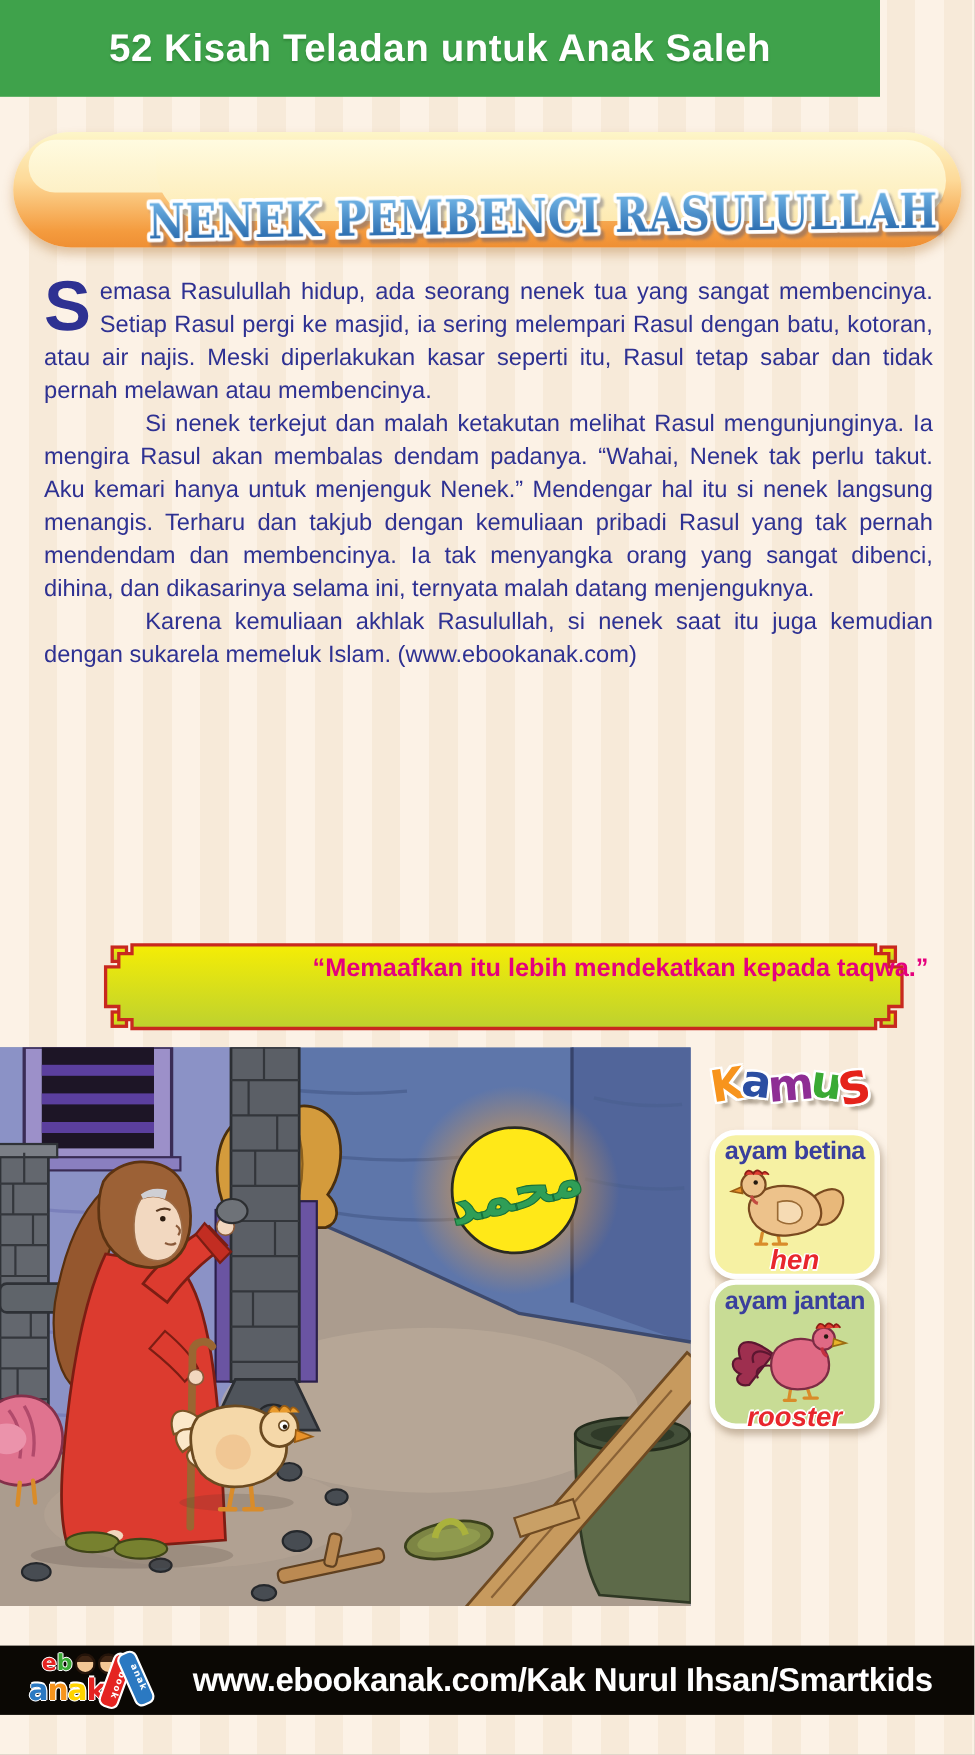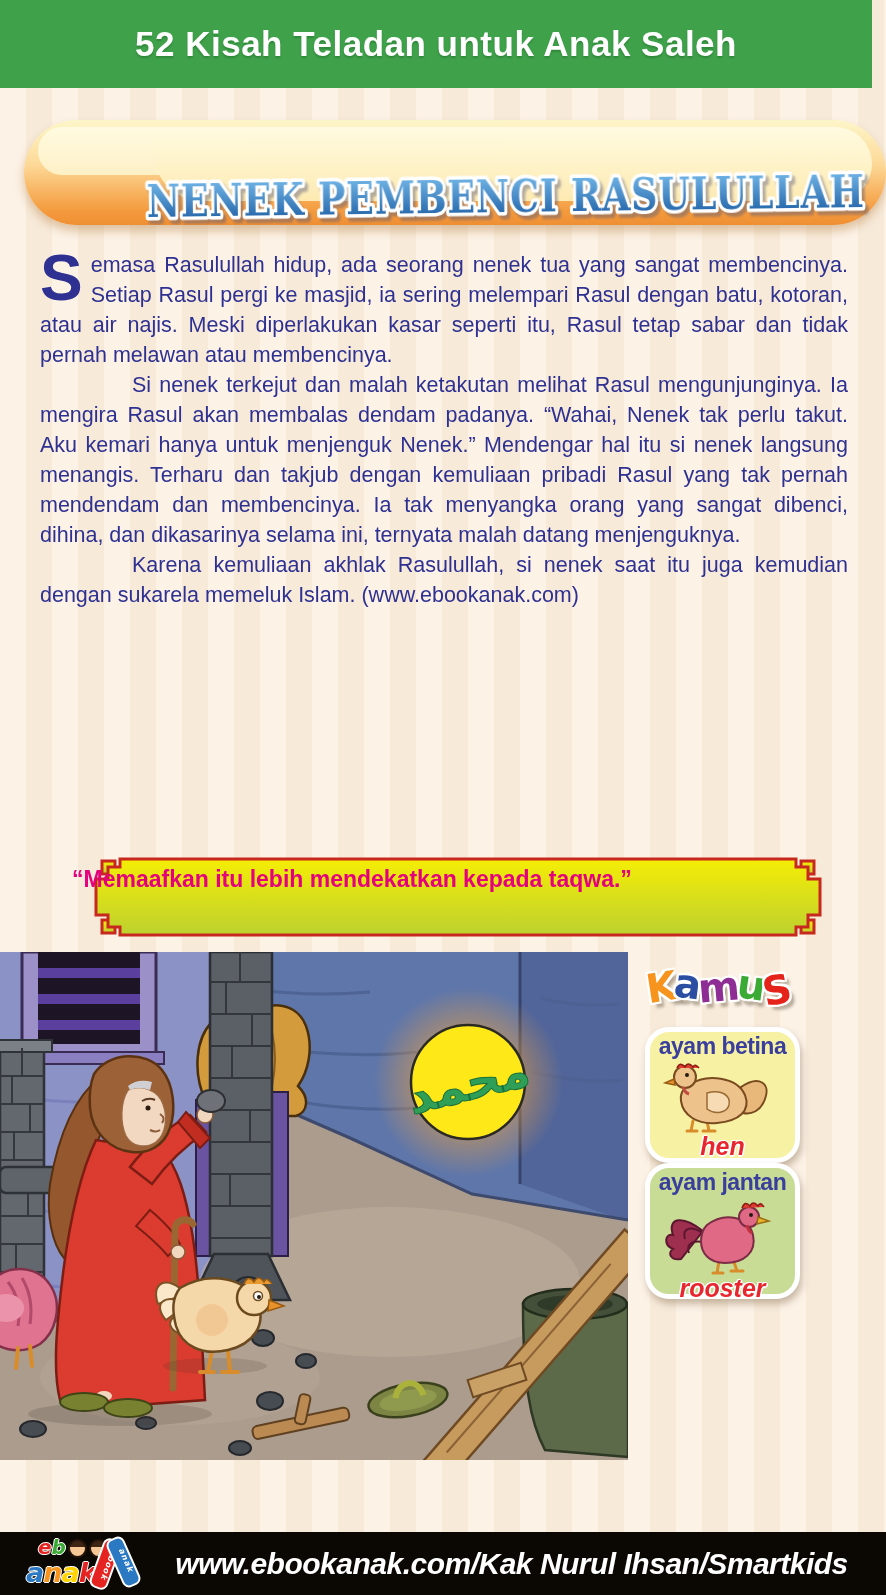--- a/index.html
+++ b/index.html
@@ -1,44 +1,44 @@
 <!DOCTYPE html>
 <html><head>
 <meta charset="utf-8">
 <style>
   html,body{margin:0;padding:0;background:#d8d0c4;}
   .page{position:relative;width:886px;height:1595px;overflow:hidden;
         background:repeating-linear-gradient(90deg,#fcf2e6 0 26px,#f7ead9 26px 52px);
         font-family:"Liberation Sans",sans-serif;}
   
-  .green-bar{position:absolute;left:0;top:0;width:872px;height:88px;background:#3fa24b;
+  .green-bar{position:absolute;left:0;top:0;width:800px;height:88px;background:#3fa24b;
              display:flex;align-items:center;justify-content:center;}
   .green-bar h1{margin:0;color:#fff;font-size:35px;font-weight:bold;letter-spacing:.5px;
                 text-shadow:0 2px 2px rgba(0,60,0,.25);}
   
-  .banner{position:absolute;left:24px;top:120px;width:862px;height:105px;border-radius:54px;
+  .banner{position:absolute;left:12px;top:120px;width:862px;height:105px;border-radius:54px;
           background:linear-gradient(180deg,#fdf6c9 0%,#fdd998 42%,#f49b3e 86%,#ef8f33 100%);
           box-shadow:0 6px 10px rgba(186,134,74,.45);}
   .banner .hl{position:absolute;left:130px;top:7px;right:14px;height:74px;
           background:linear-gradient(180deg,#fffbe0,#fdeab2);border-radius:14px 46px 46px 60px;}
   .banner .hl-cap{position:absolute;left:14px;top:7px;width:170px;height:48px;border-radius:46px;
           background:linear-gradient(180deg,#fffbe0,#fdf0c6);}
   .banner svg{position:absolute;left:0;top:0;}
   .title-text{font-family:"DejaVu Serif",serif;font-weight:bold;
               filter:drop-shadow(3px 4px 1px rgba(90,90,120,.45));}
   
   .story{position:absolute;left:40px;top:250px;width:808px;color:#2e3192;
          font-size:21.5px;line-height:30px;text-align:justify;}
   .story p{margin:0;text-indent:92px;}
   .story p.first{text-indent:0;}
   .dropcap{float:left;font-size:64px;line-height:50px;padding:3px 8px 0 0;font-weight:bold;}
   
   .quote{position:absolute;left:72px;top:853px;width:772px;height:88px;}
   .quote svg{position:absolute;left:0;top:0;}
-  .ql{position:absolute;left:0;width:100%;text-align:left;font-weight:bold;font-size:23px;}
+  .ql{position:absolute;left:0;width:100%;text-align:right;font-weight:bold;font-size:23px;}
   .q1{top:13px;color:#e5007d;}
   .q2{top:45px;color:#f7941d;}
   
   .illustration{position:absolute;left:0;top:952px;width:628px;height:508px;}
   
   .kamus-title{position:absolute;left:646px;top:964px;width:170px;font-weight:bold;font-size:40px;
                font-family:"DejaVu Sans",sans-serif;}
   .kl{display:inline-block;margin-right:-3px;
       text-shadow:2px 0 0 #fff,-2px 0 0 #fff,0 2px 0 #fff,0 -2px 0 #fff,
                   2px 2px 0 #fff,-2px -2px 0 #fff,2px -2px 0 #fff,-2px 2px 0 #fff,
@@ -49,21 +49,21 @@
   .kcards{position:absolute;left:645px;top:1027px;width:155px;display:flex;flex-direction:column;}
   .kcard{height:136px;border:5px solid #fff;border-radius:24px;box-sizing:border-box;
          box-shadow:2px 5px 7px rgba(150,125,100,.5);
          display:flex;flex-direction:column;align-items:center;justify-content:space-between;
          padding:2px 0;}
   .klabel{font-size:23px;font-weight:bold;color:#3a3f9d;line-height:25px;letter-spacing:-.5px;}
   .kword{font-size:25px;font-weight:bold;font-style:italic;color:#e8262d;line-height:26px;
          text-shadow:1.5px 0 #fff,-1.5px 0 #fff,0 1.5px #fff,0 -1.5px #fff,1px 1px #fff,-1px -1px #fff;}
   .kicon{flex:1;display:flex;align-items:center;justify-content:center;}
   
-  .footer{position:absolute;left:0;top:1532px;width:886px;height:63px;background:#0b0804;font-style:italic;}
+  .footer{position:absolute;left:0;top:1496px;width:886px;height:63px;background:#0b0804;}
   .footer-url{position:absolute;left:145px;right:8px;top:0;height:61px;line-height:63px;
               text-align:center;color:#fff;font-weight:bold;font-size:30px;letter-spacing:-.5px;}
   .logo{position:absolute;left:26px;top:3px;width:118px;height:57px;font-family:"DejaVu Sans",sans-serif;}
   .logo-top{position:absolute;left:12px;top:0;font-size:20px;font-weight:bold;}
   .logo-top .lt{display:inline-block;text-shadow:1px 0 #fff,-1px 0 #fff,0 1px #fff,0 -1px #fff;}
   .face{display:inline-block;width:15px;height:15px;border-radius:50%;vertical-align:middle;
         background:linear-gradient(#3f2514 42%,#f4c795 42%);border:2px solid #24140a;margin-left:2px;}
   .logo-bottom{position:absolute;left:0;top:22px;font-size:27px;font-weight:bold;letter-spacing:-1px;}
   .logo-bottom .lb{display:inline-block;text-shadow:1px 0 #fff,-1px 0 #fff,0 1px #fff,0 -1px #fff;}
   .ribbon{position:absolute;width:15px;height:48px;border-radius:7px;color:#fff;font-size:8px;

